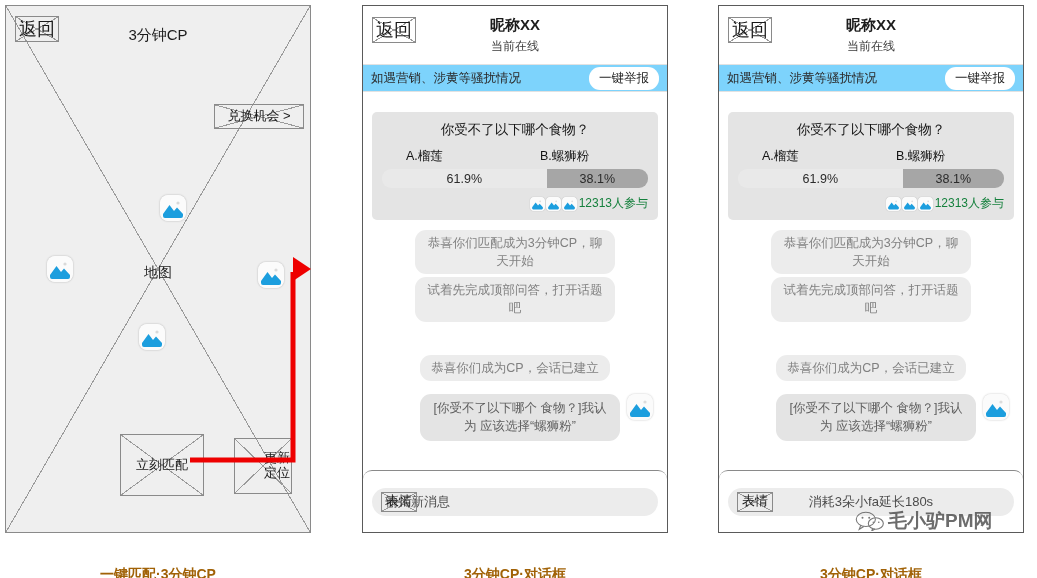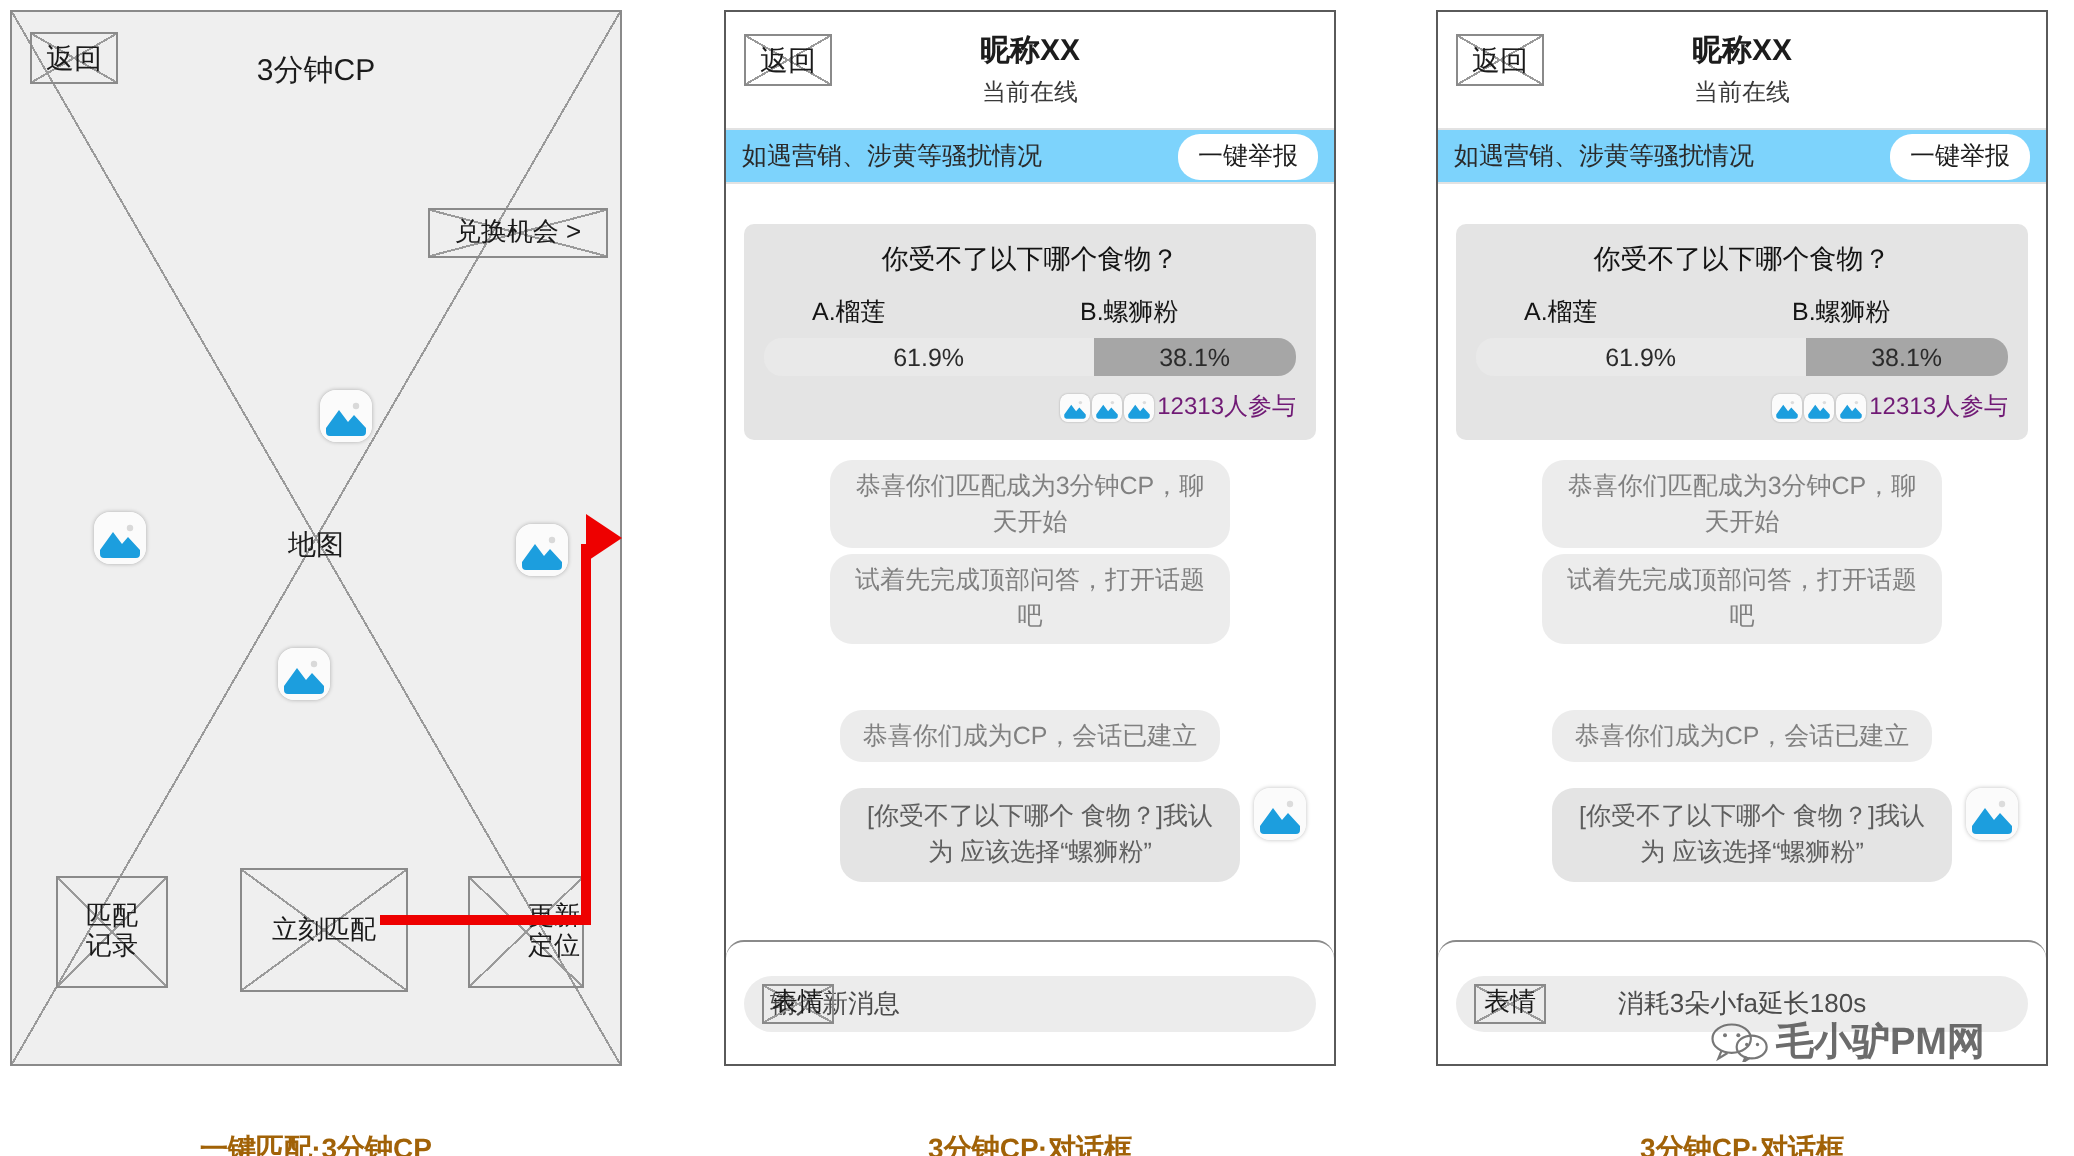--- a/index.html
+++ b/index.html
@@ -57,21 +57,21 @@
       #9a9a9a calc(50% + 0.5px), transparent calc(50% + 0.5px));
   }
   #panel1 .bigx::after {
     background-image: linear-gradient(to bottom left,
       transparent calc(50% - 0.5px), #9a9a9a calc(50% - 0.5px),
       #9a9a9a calc(50% + 0.5px), transparent calc(50% + 0.5px));
   }
 
   .btn-back {
     position: absolute; left: 9px; top: 10px;
-    width: 44px; height: 26px; font-size: 14px;
+    width: 44px; height: 26px; font-size: 18px;
   }
   .p1-title {
     position: absolute; left: 0; right: 0; top: 20px;
     text-align: center; font-size: 15px; color: #1c1c1c;
   }
   .btn-exchange {
     position: absolute; right: 6px; top: 98px;
     width: 90px; height: 25px; font-size: 13px;
   }
   .map-label {
@@ -141,21 +141,21 @@
   .poll-opts .o.a { padding-left: 24px; }
   .poll-bars { display: flex; margin-top: 4px; height: 19px; gap: 0; }
   .bar {
     display: flex; align-items: center; justify-content: center;
     font-size: 12.5px; color: #2b2b2b; height: 19px;
   }
   .bar.left { flex: 619; background: #e9e9e9; border-radius: 9px 0 0 9px; }
   .bar.right { flex: 381; background: #a6a6a6; border-radius: 0 9px 9px 0; }
   .poll-foot {
     display: flex; align-items: center; justify-content: flex-end;
-    margin-top: 7px; font-size: 12px; color: #701a75;
+    margin-top: 7px; font-size: 12px; color: #15803d;
   }
   .mini-pins { display: flex; margin-right: 1px; }
   .mini-pin {
     width: 15px; height: 14px; border-radius: 4px; background: #fbfbfb;
     overflow: hidden; margin-right: 1px;
     box-shadow: 0 0 1px rgba(0,0,0,.3);
   }
   .mini-pin svg { display: block; width: 100%; height: 100%; }
 
   .msgs { position: relative; padding: 10px 14px 0 14px; }
@@ -264,26 +264,20 @@
       </svg>
     </div>
     <div class="pin" style="left:133px; top:318px;">
       <svg viewBox="0 0 26 26">
         <rect x="0" y="0" width="26" height="26" rx="8" fill="#fbfbfb"></rect>
         <circle cx="18" cy="8" r="1.6" fill="#d9d9d9"></circle>
         <path d="M3 19 L9.5 10 L14 16 L17 12.5 L23 19 L23 21 Q23 23 21 23 L5 23 Q3 23 3 21 Z" fill="#1c9ede"></path>
       </svg>
     </div>
 
-    <div class="wf p1-bottom-btn" id="btnMatchRecord">
-      <span class="lbl">
-        <span>匹配</span><br>
-        <span>记录</span>
-      </span>
-    </div>
 
     <div class="wf p1-bottom-btn" id="btnMatchNow">
       <span class="lbl">立刻匹配</span>
     </div>
 
     <div class="wf p1-bottom-btn" id="btnRelocate">
       <span class="lbl">
         <span>更新</span><br>
         <span>定位</span>
       </span>

